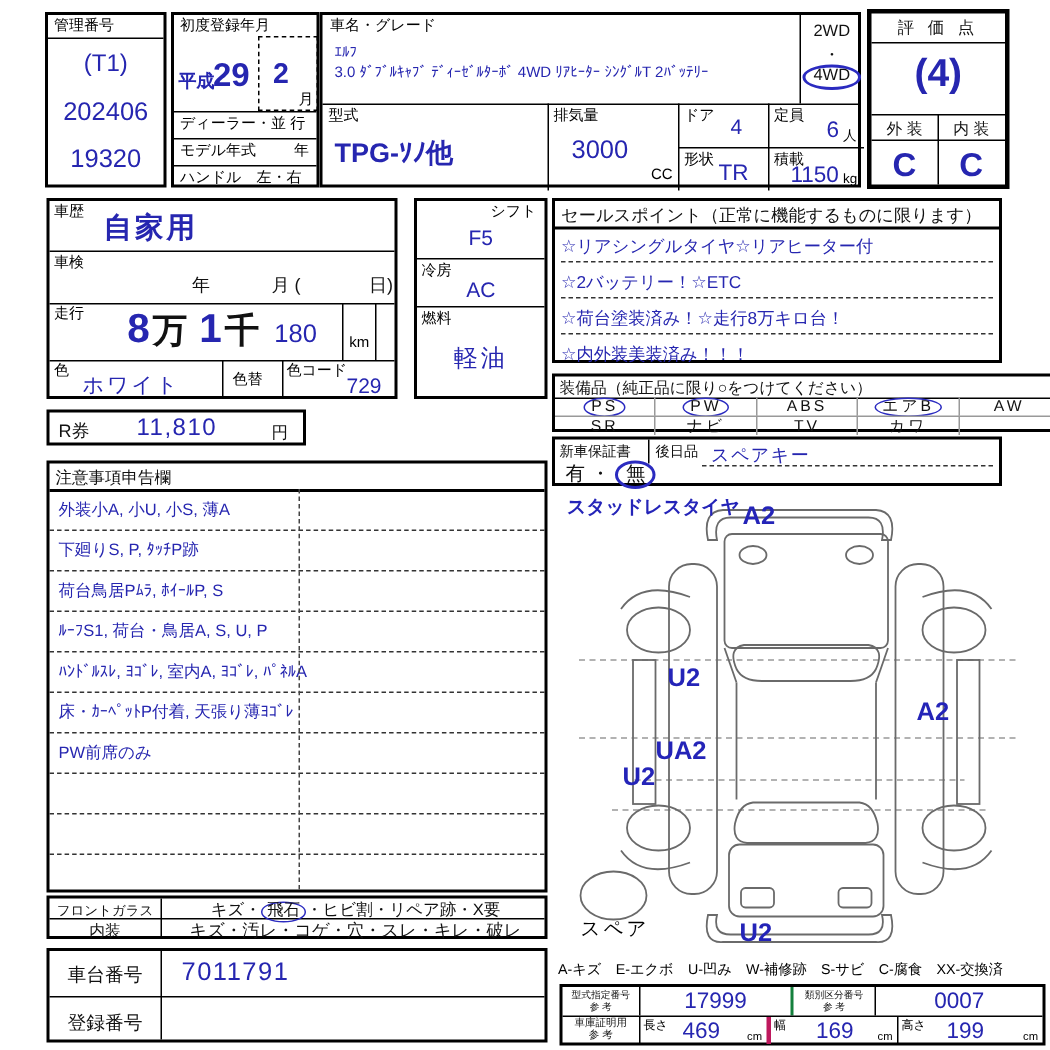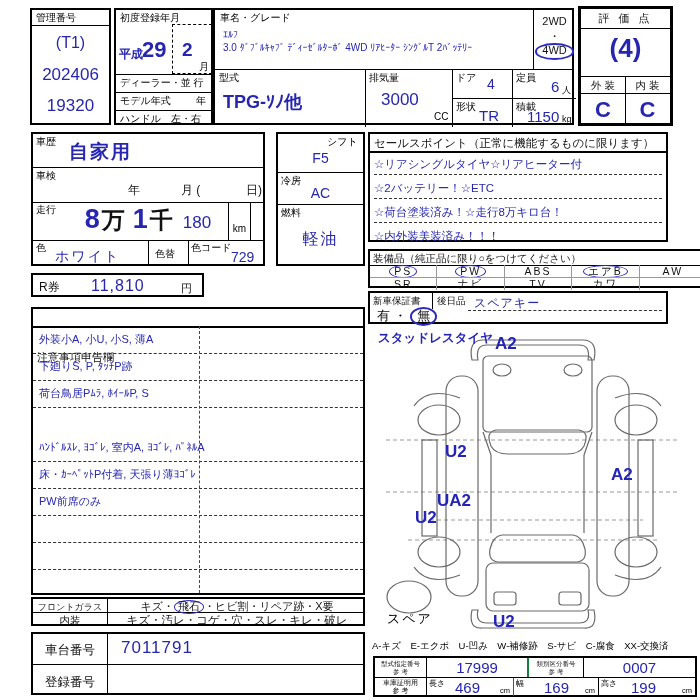--- a/index.html
+++ b/index.html
@@ -209,25 +209,26 @@
     <div class="abs bv" style="left:104px;top:2px;font-size:12px;letter-spacing:1px;">スペアキー</div>
     <div class="abs" style="left:98px;top:17px;right:4px;border-top:1px dashed #333;"></div>
     <div class="abs" style="left:7px;top:14px;font-size:13px;">
       <span>有</span>
       <span>・</span>
       <span class="oval">無</span>
     </div>
   </div>
 
   <div class="bx" style="left:31px;top:307px;width:334px;height:288px;">
-    <div class="abs" style="left:4px;top:2px;font-size:11px;margin-top:39px;">注意事項申告欄</div>
+    <div class="abs" style="left:4px;top:2px;font-size:11px;">注意事項申告欄</div>
     <div class="hline" style="top:17px;border-top-width:2px;"></div>
     <div class="nrow" style="top:45px;">下廻りS, P, ﾀｯﾁP跡</div>
     <div class="nrow" style="top:18px;">外装小A, 小U, 小S, 薄A</div>
     <div class="nrow" style="top:72px;">荷台鳥居Pﾑﾗ, ﾎｲｰﾙP, S</div>
+    <div class="nrow" style="top:99px;">ﾙｰﾌS1, 荷台・鳥居A, S, U, P</div>
     <div class="nrow" style="top:126px;">ﾊﾝﾄﾞﾙｽﾚ, ﾖｺﾞﾚ, 室内A, ﾖｺﾞﾚ, ﾊﾟﾈﾙA</div>
     <div class="nrow" style="top:153px;">床・ｶｰﾍﾟｯﾄP付着, 天張り薄ﾖｺﾞﾚ</div>
     <div class="nrow" style="top:180px;">PW前席のみ</div>
     <div class="nrow" style="top:207px;"></div>
     <div class="nrow" style="top:234px;"></div>
     <div class="nrow" style="top:261px;border-bottom:none;height:23px;"></div>
     <div class="dashv" style="left:166px;top:17px;bottom:0;"></div>
   </div>
 
   <div class="bx" style="left:31px;top:597px;width:334px;height:29px;">
@@ -325,21 +326,21 @@
       </div>
       <div class="bv ctr" style="flex:1;font-size:15px;padding-top:1px;">0007</div>
     </div>
     <div class="hline" style="top:18.5px;"></div>
 
     <div class="abs" style="left:0;top:19.5px;right:0;height:18px;display:flex;">
       <div style="width:52px;border-right:1px solid #000;text-align:center;font-size:7px;line-height:1.25;padding-top:1px;box-sizing:border-box;">
         <div>車庫証明用</div>
         <div>参 考</div>
       </div>
-      <div style="width:87px;border-right:1px solid #be185d;position:relative;box-sizing:border-box;">
+      <div style="width:87px;border-right:3px solid #be185d;position:relative;box-sizing:border-box;">
         <span class="tinylab" style="left:2px;top:0px;">長さ</span>
         <span class="bv abs" style="left:28px;top:1px;font-size:15px;">469</span>
         <span class="tinylab" style="right:3px;bottom:1px;font-size:7.5px;">cm</span>
       </div>
       <div style="width:85px;border-right:1px solid #000;position:relative;box-sizing:border-box;">
         <span class="tinylab" style="left:2px;top:0px;">幅</span>
         <span class="bv abs" style="left:30px;top:1px;font-size:15px;">169</span>
         <span class="tinylab" style="right:3px;bottom:1px;font-size:7.5px;">cm</span>
       </div>
       <div style="flex:1;position:relative;">

